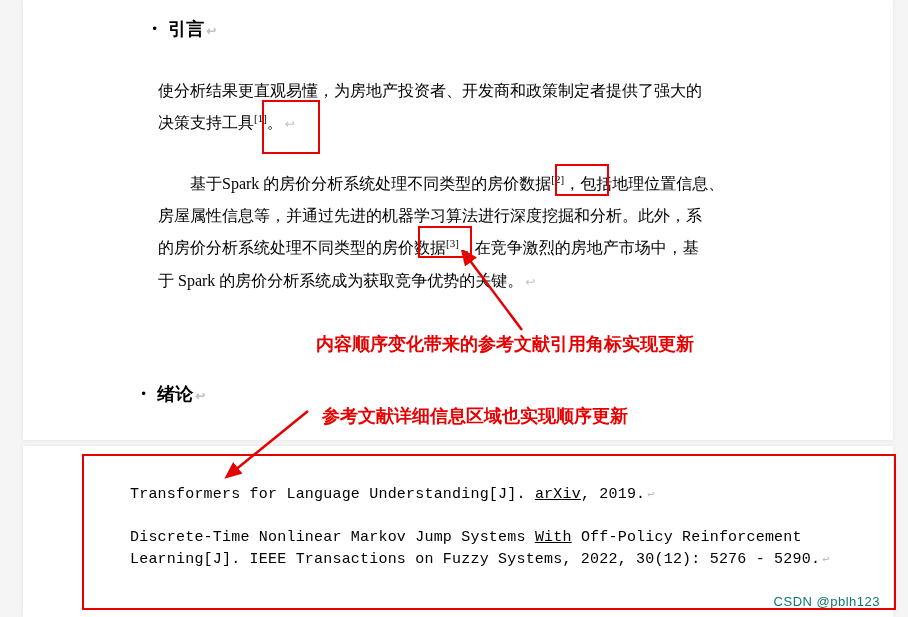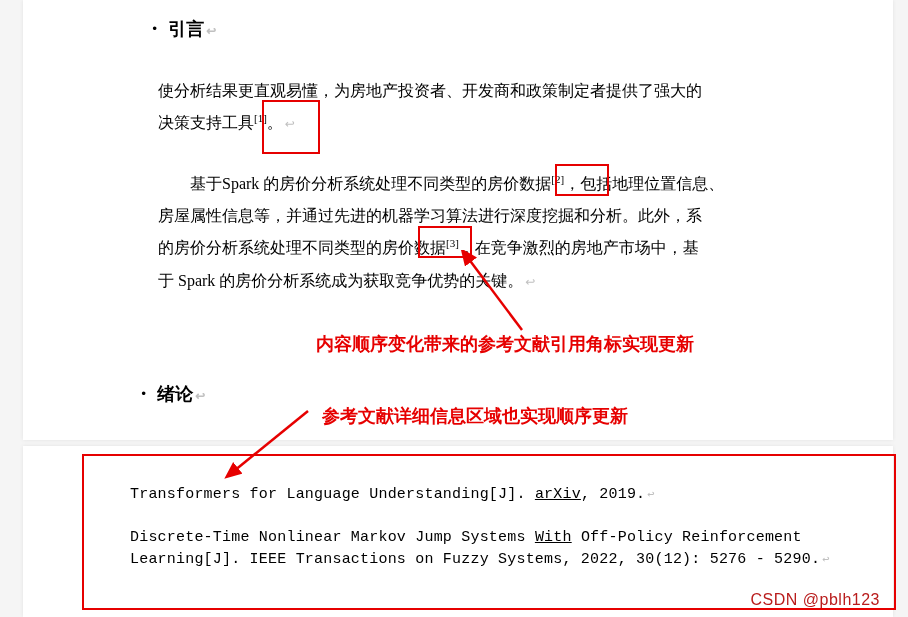--- a/index.html
+++ b/index.html
@@ -98,22 +98,22 @@
   .ref-item .jspread {
     word-spacing: 6px;
   }
   .underline {
     text-decoration: underline;
   }
   .watermark {
     position: absolute;
     right: 28px;
     bottom: 8px;
-    color: #b91c1c;
-    font-size: 16px;
+    color: #0f766e;
+    font-size: 13px;
     font-family: Arial, sans-serif;
     letter-spacing: 0.5px;
   }
   svg.arrow {
     position: absolute;
     pointer-events: none;
   }
 </style>
 </head>
 <body>

